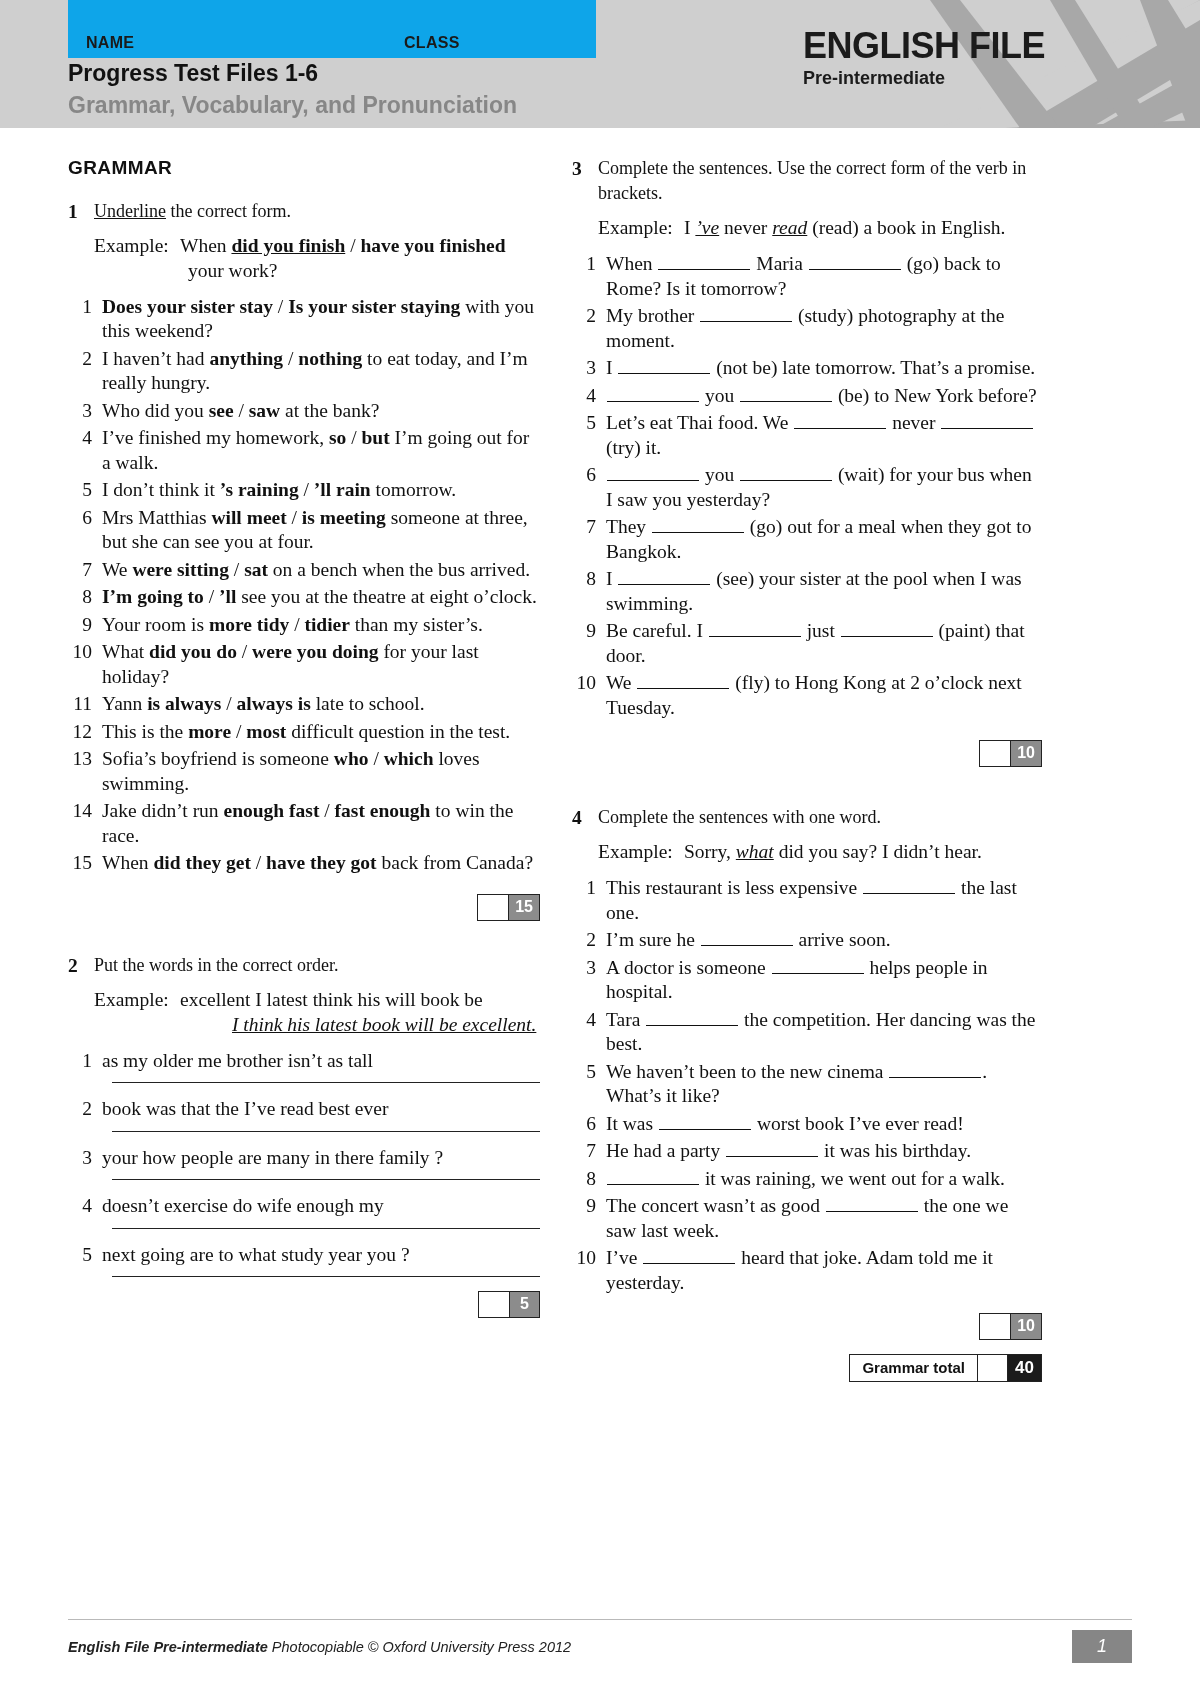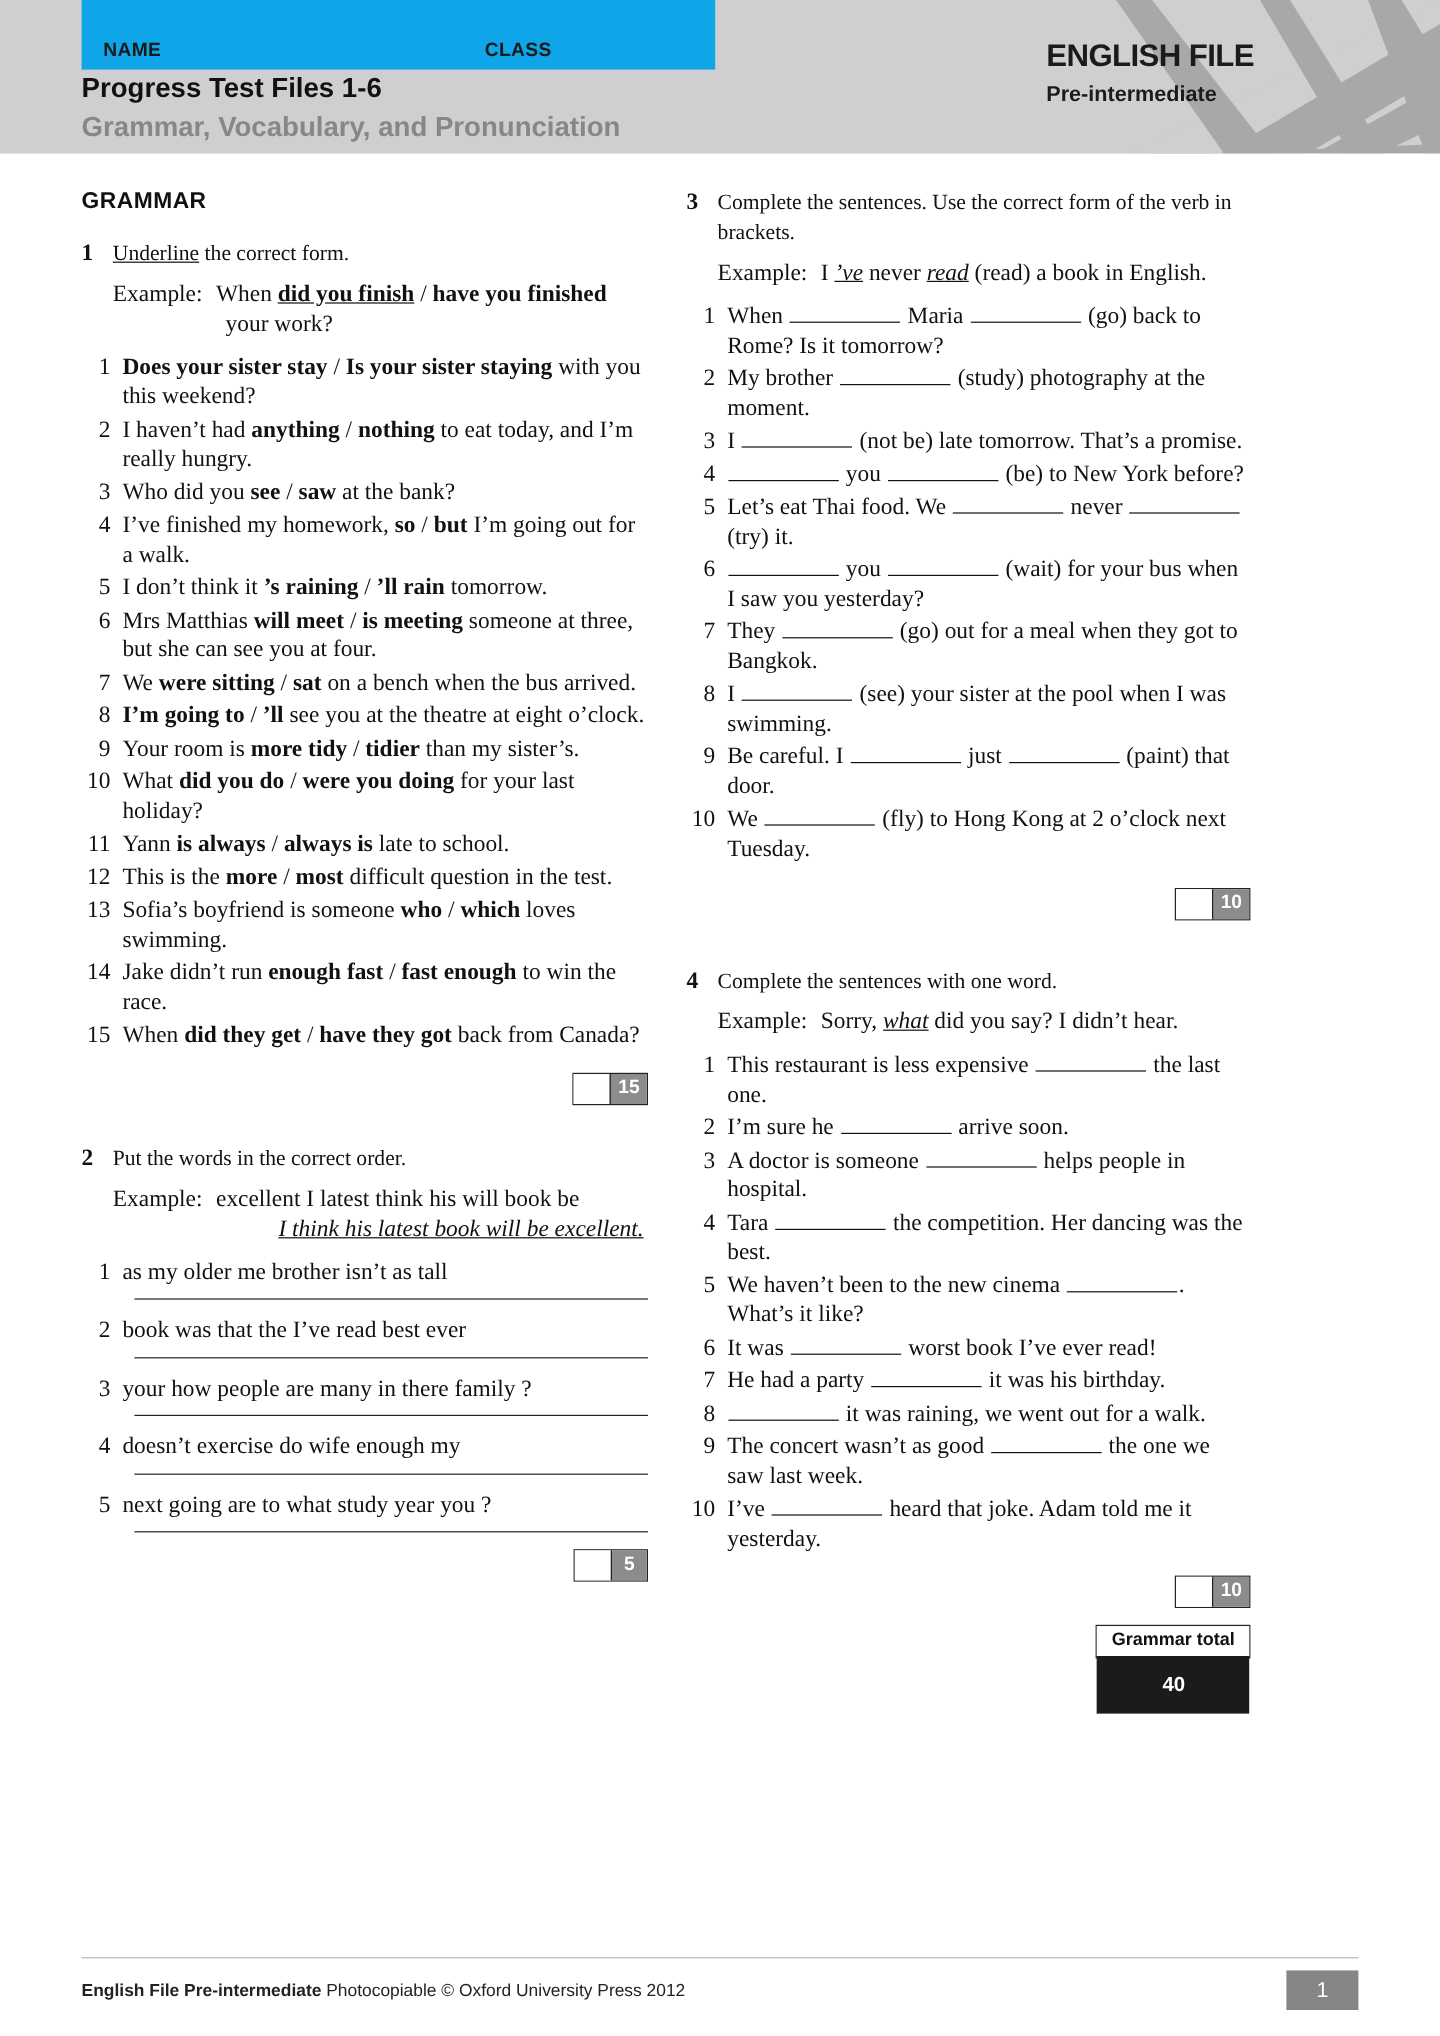--- a/index.html
+++ b/index.html
@@ -88,21 +88,21 @@
 
   .brand {
     position: absolute;
     right: 155px; top: 26px;
     text-align: right;
     z-index: 3;
   }
   .brand-main {
     font-family: "Liberation Sans", sans-serif;
     font-weight: 700;
-    font-size: 26px;
+    font-size: 36px;
     letter-spacing: -0.5px;
     color: #1b1b1b;
     line-height: 40px;
     white-space: nowrap;
   }
   .brand-sub {
     font-family: "Liberation Sans", sans-serif;
     font-weight: 700;
     font-size: 18px;
     color: #1b1b1b;
@@ -226,21 +226,20 @@
   }
   .score-row {
     display: flex;
     justify-content: flex-end;
   }
   .totalbox {
     display: inline-flex;
     border: 1.8px solid #222;
     height: 28px;
     align-items: stretch;
-    flex-direction: column;
   }
   .totalbox .lbl {
     padding: 0 12px;
     display: flex;
     align-items: center;
     font-family: "Liberation Sans", sans-serif;
     font-weight: 700;
     font-size: 15px;
     color: #111;
     background: #fff;
@@ -262,21 +261,22 @@
     align-items: center;
     justify-content: center;
     border-left: 1.8px solid #222;
   }
 
   
   .footer {
     position: absolute;
     left: 0; right: 0;
     bottom: 0;
-    height: 66px;
+    height: 78px;
+    font-style: italic;
   }
   .footer-rule {
     position: absolute;
     left: 68px; right: 68px; top: 0;
     border-top: 1.2px solid #b9b9b9;
   }
   .footer-text {
     position: absolute;
     left: 68px; top: 20px;
     font-family: "Liberation Sans", sans-serif;

